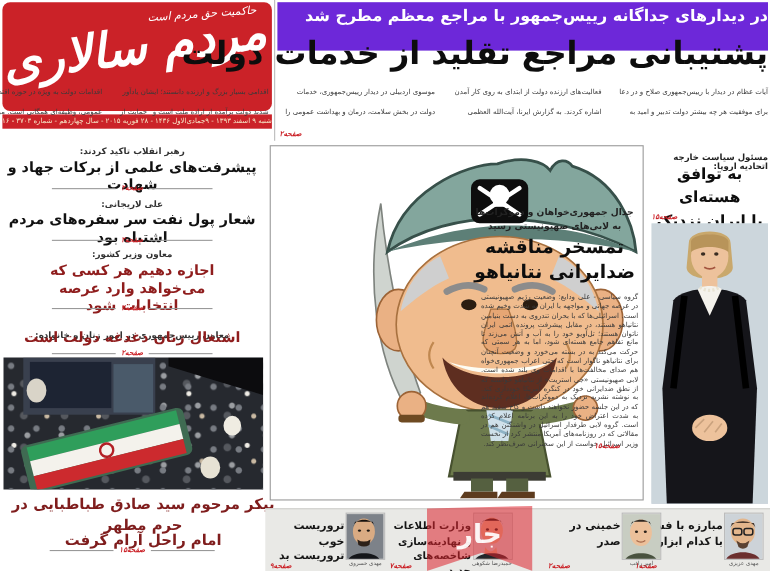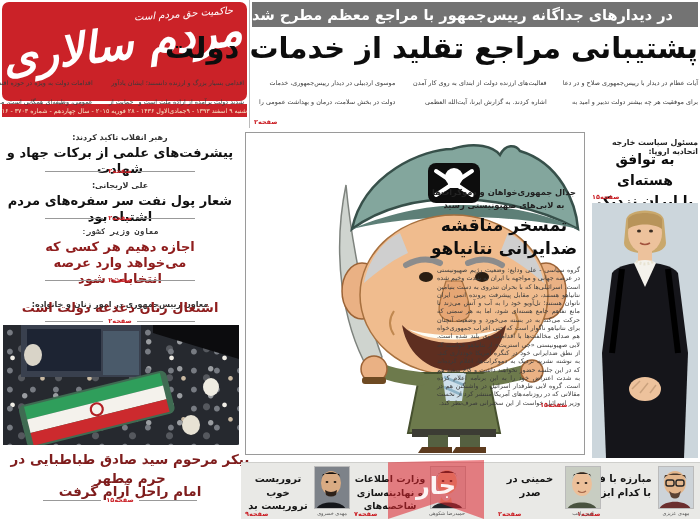--- a/index.html
+++ b/index.html
@@ -7,28 +7,28 @@
         font-family:"DejaVu Sans",sans-serif;direction:rtl;}
   .abs{position:absolute;}
   
   #masthead{left:2px;top:2px;width:245px;height:99px;background:#cb2228;border-radius:7px;overflow:hidden;}
   #tagline{position:absolute;top:6px;right:14px;color:#fff;font-size:10px;font-style:italic;transform:rotate(-4deg);}
   #paper-title{position:absolute;top:16px;right:4px;width:238px;color:#fff;font-size:44px;font-weight:bold;
                font-style:italic;transform:rotate(-7deg);letter-spacing:-2px;white-space:nowrap;}
   #dateline{left:2px;top:104px;width:245px;height:13px;background:#cb2228;color:#f7e9c9;
             font-size:6.3px;line-height:13px;text-align:center;white-space:nowrap;overflow:hidden;}
   
-  #topbar{left:252px;top:2px;width:446px;height:25px;background:#737373;color:#fff;
-          font-weight:bold;font-size:14.5px;line-height:27px;text-align:left;}
+  #topbar{left:252px;top:2px;width:446px;height:44px;background:#6d28d9;color:#fff;
+          font-weight:bold;font-size:14.5px;line-height:27px;text-align:right;}
   #lead-headline{left:252px;top:29px;width:446px;height:38px;color:#0d0d0d;font-weight:bold;
                  font-size:29px;line-height:38px;text-align:center;white-space:nowrap;}
   .bodytext{font-size:6.4px;line-height:8.3px;color:#3a3a3a;text-align:justify;direction:rtl;}
   #lead-cols{left:254px;top:70px;width:444px;height:48px;column-count:3;column-gap:10px;}
   #lead-cols .bodytext{margin:0 0 0 0;}
-  .pref{color:#cb2228;font-size:6.5px;font-weight:bold;}
+  .pref{color:#cb2228;font-size:6.5px;font-weight:bold;font-style:italic;}
   #lead-pref{left:254px;top:118px;}
   #vrule{left:249px;top:0;width:1px;height:128px;background:#bbb;}
   
   .kicker{width:240px;text-align:center;color:#333;font-size:8px;font-weight:bold;}
   .sb-head{width:240px;text-align:center;font-weight:bold;font-size:13px;line-height:16px;color:#111;}
   .sb-head.red{color:#8f1d1d;}
   .sep{width:240px;display:flex;align-items:center;justify-content:center;gap:5px;}
   .sep .line{height:1px;background:#999;width:58px;}
   
   #funeral{left:3px;top:325px;width:236px;height:120px;background-color:#26292f;overflow:hidden;
@@ -48,21 +48,21 @@
   #cartoon-body{left:437px;top:266px;width:143px;height:132px;}
   #cartoon-pref{left:540px;top:401px;}
   
   #mog-kicker{left:592px;top:138px;width:106px;text-align:right;font-size:7.8px;font-weight:bold;color:#222;}
   #mog-headline{left:590px;top:149px;width:110px;text-align:center;font-weight:bold;font-size:14px;line-height:21px;color:#0d0d0d;}
   #mog-pref{left:592px;top:193px;}
   #mog-photo{left:592px;top:203px;width:106px;height:255px;background:linear-gradient(#d9e2e7,#c3ced6);overflow:hidden;}
   
   #strip{left:241px;top:462px;width:459px;height:57px;background:#e9e9e6;border-top:1px solid #cfcfcc;}
   .strip-block{position:absolute;top:462px;height:57px;}
-  .strip-head{position:absolute;top:10px;font-weight:bold;font-size:10px;line-height:13.5px;color:#151515;text-align:center;}
+  .strip-head{position:absolute;top:10px;font-weight:bold;font-size:10px;line-height:13.5px;color:#151515;}
   .strip-photo{position:absolute;top:4px;width:36px;height:43px;overflow:hidden;border:1px solid #bbb;box-sizing:border-box;}
   .strip-author{position:absolute;top:48px;font-size:5px;color:#555;text-align:center;width:46px;}
   .strip-pref{position:absolute;top:48px;}
   
   #watermark{left:388px;top:460px;width:96px;height:59px;background:rgba(220,35,44,0.55);
     clip-path:polygon(0 4%,100% 0,100% 100%,52% 72%,0 100%);display:flex;align-items:center;justify-content:center;}
   #watermark span{color:rgba(255,255,255,0.92);font-weight:bold;font-size:24px;transform:translateY(-4px);}
 </style>
 </head>
 <body>
@@ -94,21 +94,21 @@
     </div>
 
   <div class="abs kicker" style="left:0;top:181px;">علی لاریجانی:</div>
   <div class="abs sb-head" style="left:0;top:193px;">شعار پول نفت سر سفره‌های مردم اشتباه بود</div>
   <div class="abs sep" style="left:0;top:214px;">
       <span class="line"></span>
       <span class="pref">صفحه۲</span>
       <span class="line"></span>
     </div>
 
-  <div class="abs kicker" style="left:0;top:227px;font-family:Liberation Mono, monospace;">معاون وزیر کشور:</div>
+  <div class="abs kicker" style="left:0;top:227px;">معاون وزیر کشور:</div>
   <div class="abs sb-head red" style="left:0;top:239px;width:240px;padding:0 30px;box-sizing:border-box;">اجازه دهیم هر کسی که می‌خواهد وارد عرصه انتخابات شود</div>
   <div class="abs sep" style="left:0;top:276px;">
       <span class="line"></span>
       <span class="pref">صفحه۲</span>
       <span class="line"></span>
     </div>
 
   <div class="abs kicker" style="left:0;top:300px;">معاون رییس‌جمهوری در امور زنان و خانواده:</div>
   <div class="abs sb-head red" style="left:0;top:300px;">اشتغال زنان دغدغه دولت است</div>
   <div class="abs sep" style="left:0;top:317px;">

